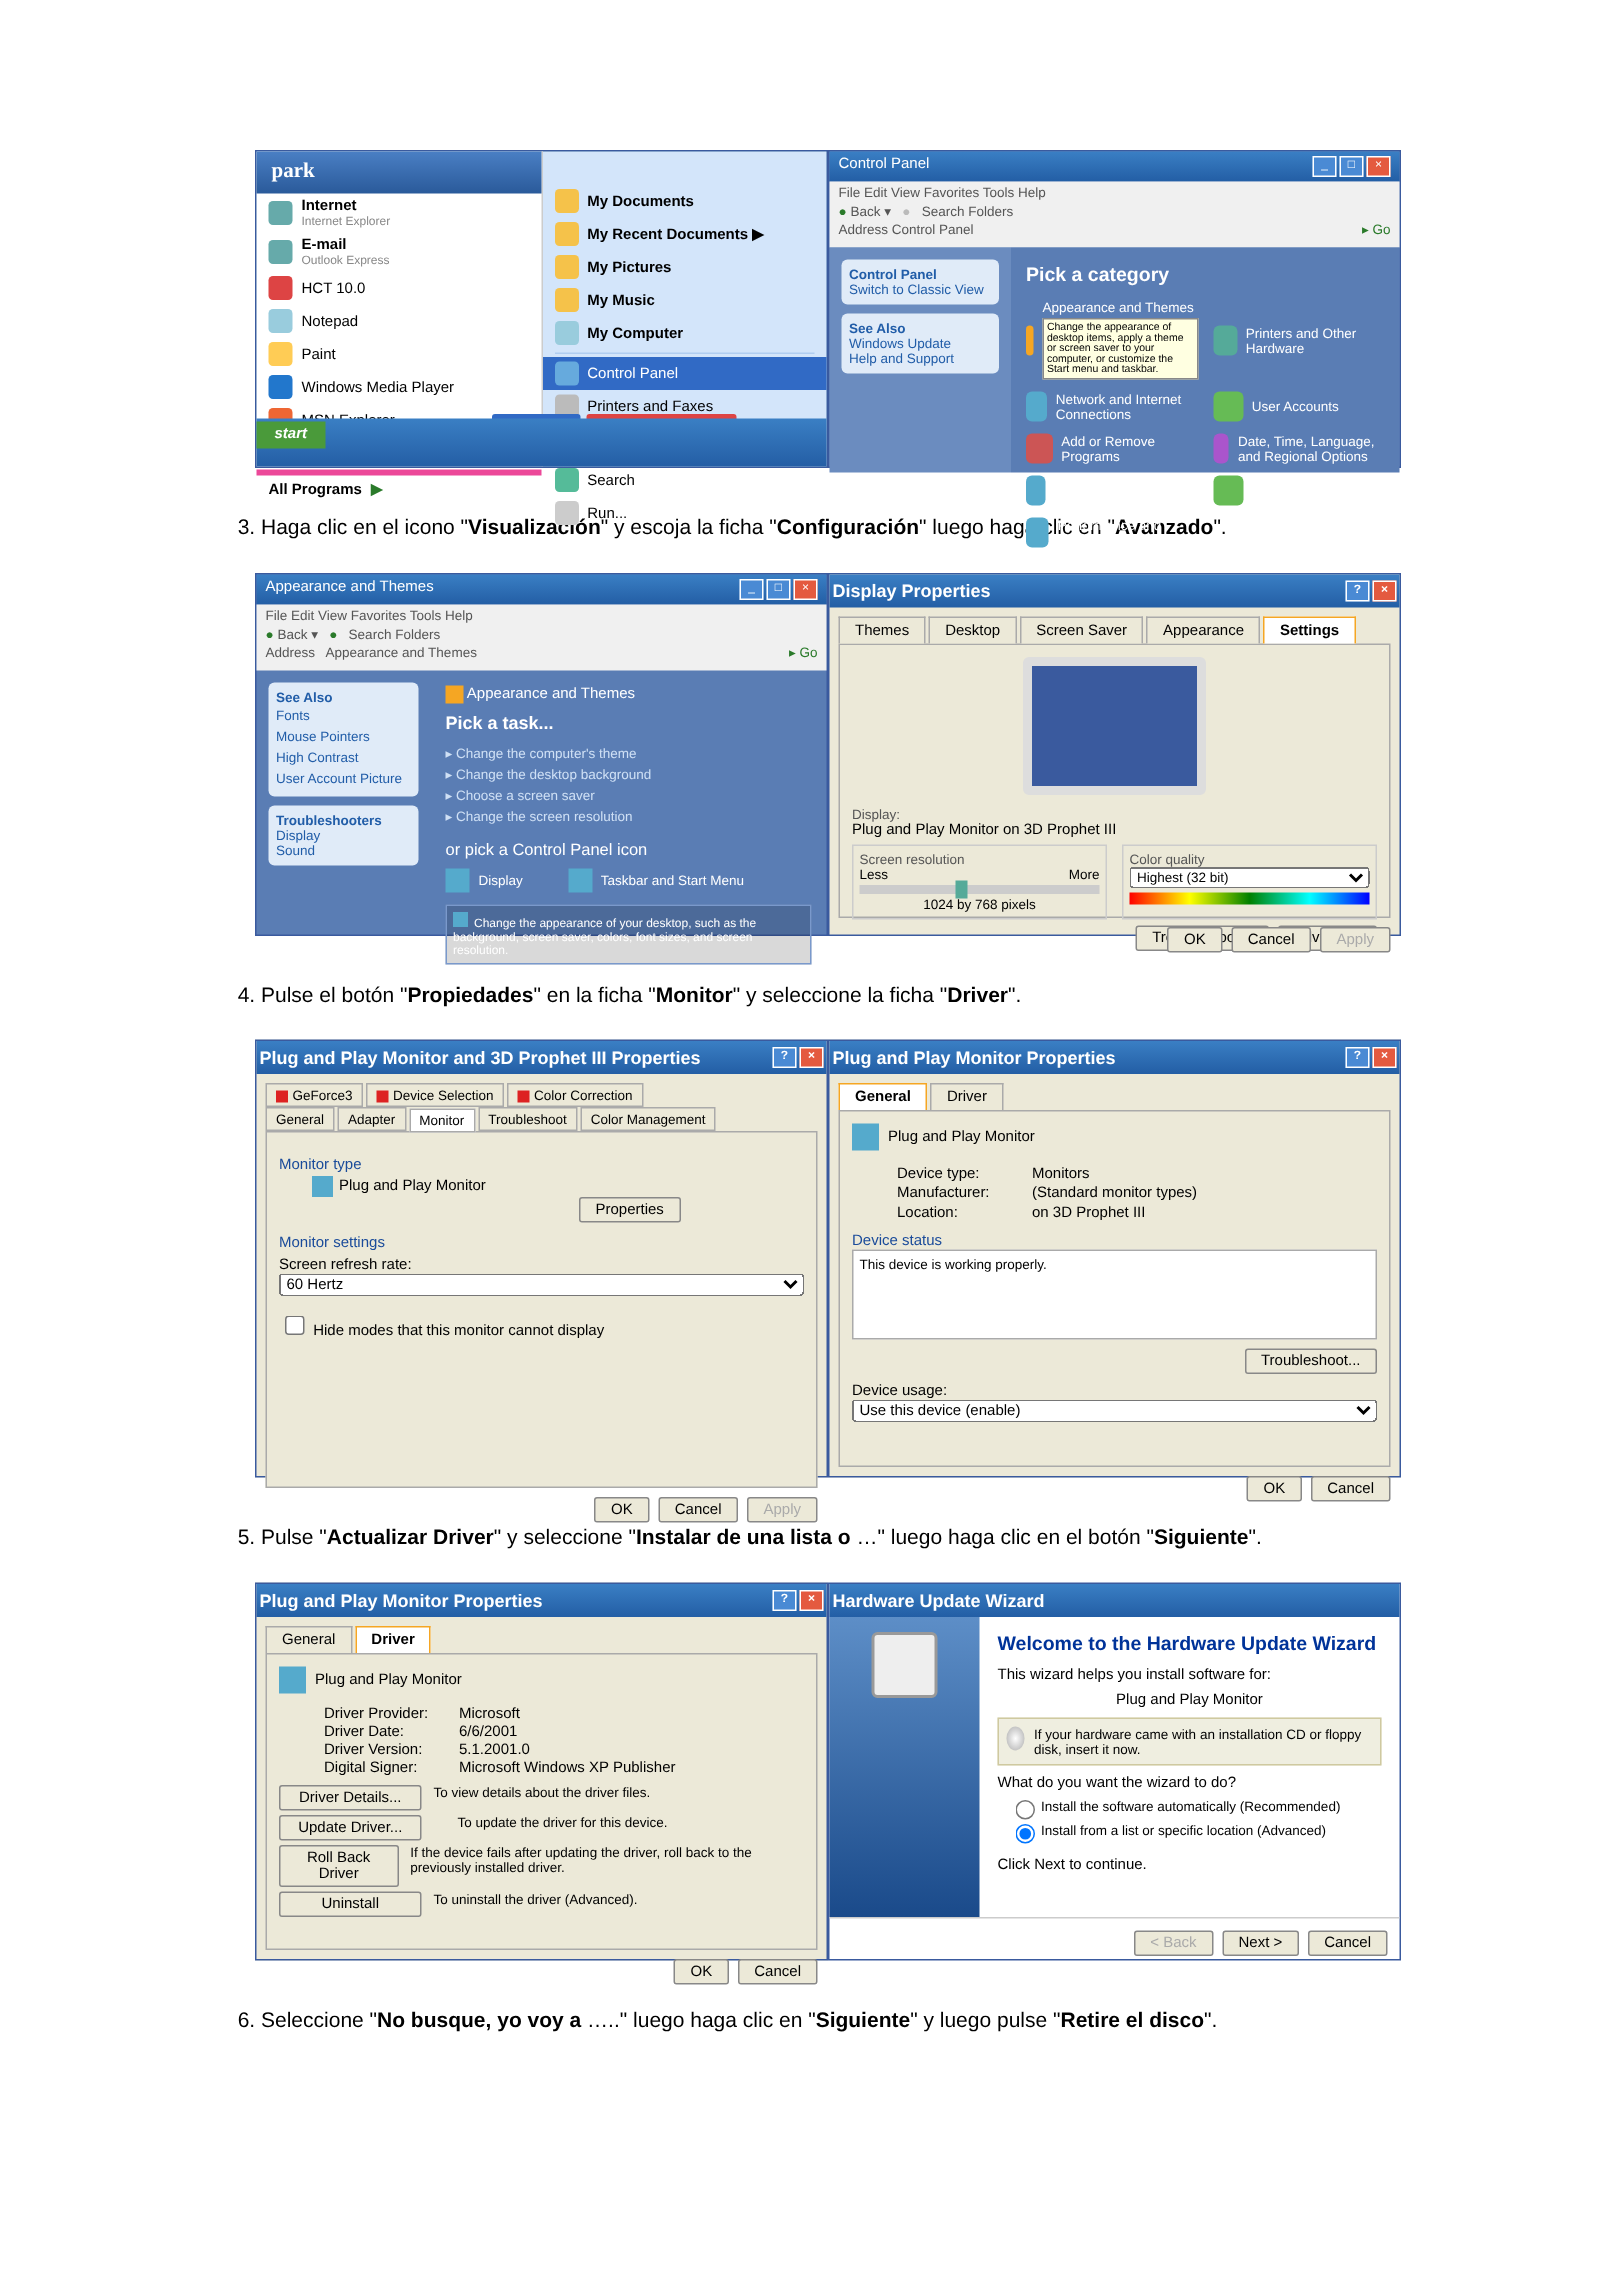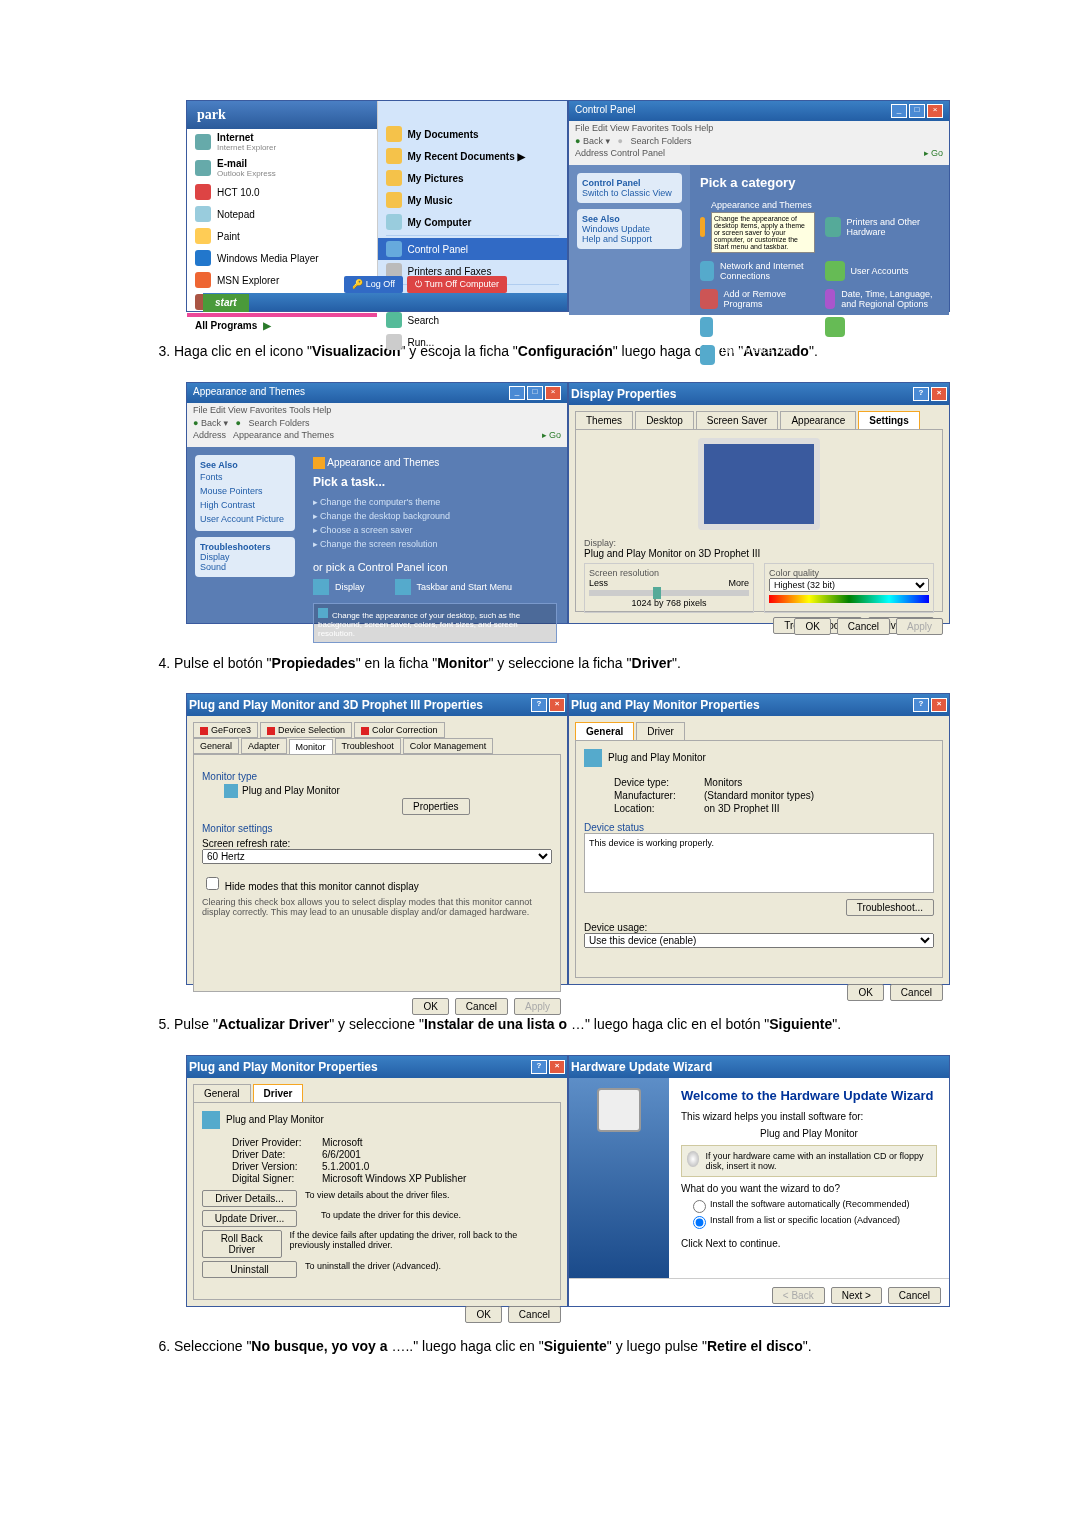--- a/index.html
+++ b/index.html
@@ -10,21 +10,21 @@
     font-size: 14px;
     color: #000;
   }
   .page {
     padding: 100px 130px 60px 150px;
   }
   .shot-row {
     display: flex;
     gap: 0;
     margin-bottom: 30px;
-    justify-content: flex-end;
+    justify-content: flex-start;
     margin-left: 20px;
   }
   .shot {
     border: 1px solid #3a5a9e;
     background: #fff;
     position: relative;
   }
   .startmenu {
     width: 380px;
     height: 210px;
@@ -76,23 +76,23 @@
   .sm-btn {
     background: #316ac5;
     color: #fff;
     font-size: 9px;
     padding: 3px 8px;
     border-radius: 2px;
   }
   .sm-taskbar {
     position: absolute;
     bottom: 0;
-    left: 16px;
+    left: 0;
     right: 0;
-    height: 18px;
+    height: 32px;
     background: linear-gradient(#3a7fc4, #245ea5);
   }
   .sm-start {
     background: #4a9a3a;
     color: #fff;
     height: 18px;
     font-size: 10px;
     font-weight: bold;
     font-style: italic;
     padding: 0 12px;
@@ -737,21 +737,20 @@
         </div>
       </div>
       <div class="pd-body">
         <div class="pd-section-lbl">Monitor type</div>
         <div class="pd-indent"><span style="display:inline-block;width:14px;height:14px;background:#5ac;vertical-align:middle;margin-right:4px"></span><span>Plug and Play Monitor</span></div>
         <div class="drv-right-btn"><button class="btn">Properties</button></div>
         <div class="pd-section-lbl">Monitor settings</div>
         <div style="margin-top:4px">Screen refresh rate:</div>
         <select style="width:100%;font-size:10px"><option>60 Hertz</option></select>
         <div style="margin-top:10px"><input type="checkbox" style=""> <span>Hide modes that this monitor cannot display</span></div>
-        <div style="font-size:9px;color:#555;margin-top:4px">Clearing this check box allows you to select display modes that this monitor cannot display correctly. This may lead to an unusable display and/or damaged hardware.</div>
       </div>
       <div class="dp-btns" style="margin-right:6px;margin-bottom:6px">
         <button class="btn">OK</button>
         <button class="btn">Cancel</button>
         <button class="btn" style="color:#aaa">Apply</button>
       </div>
     </div>
 
     <div class="shot propdlg">
       <div class="dp-title">

